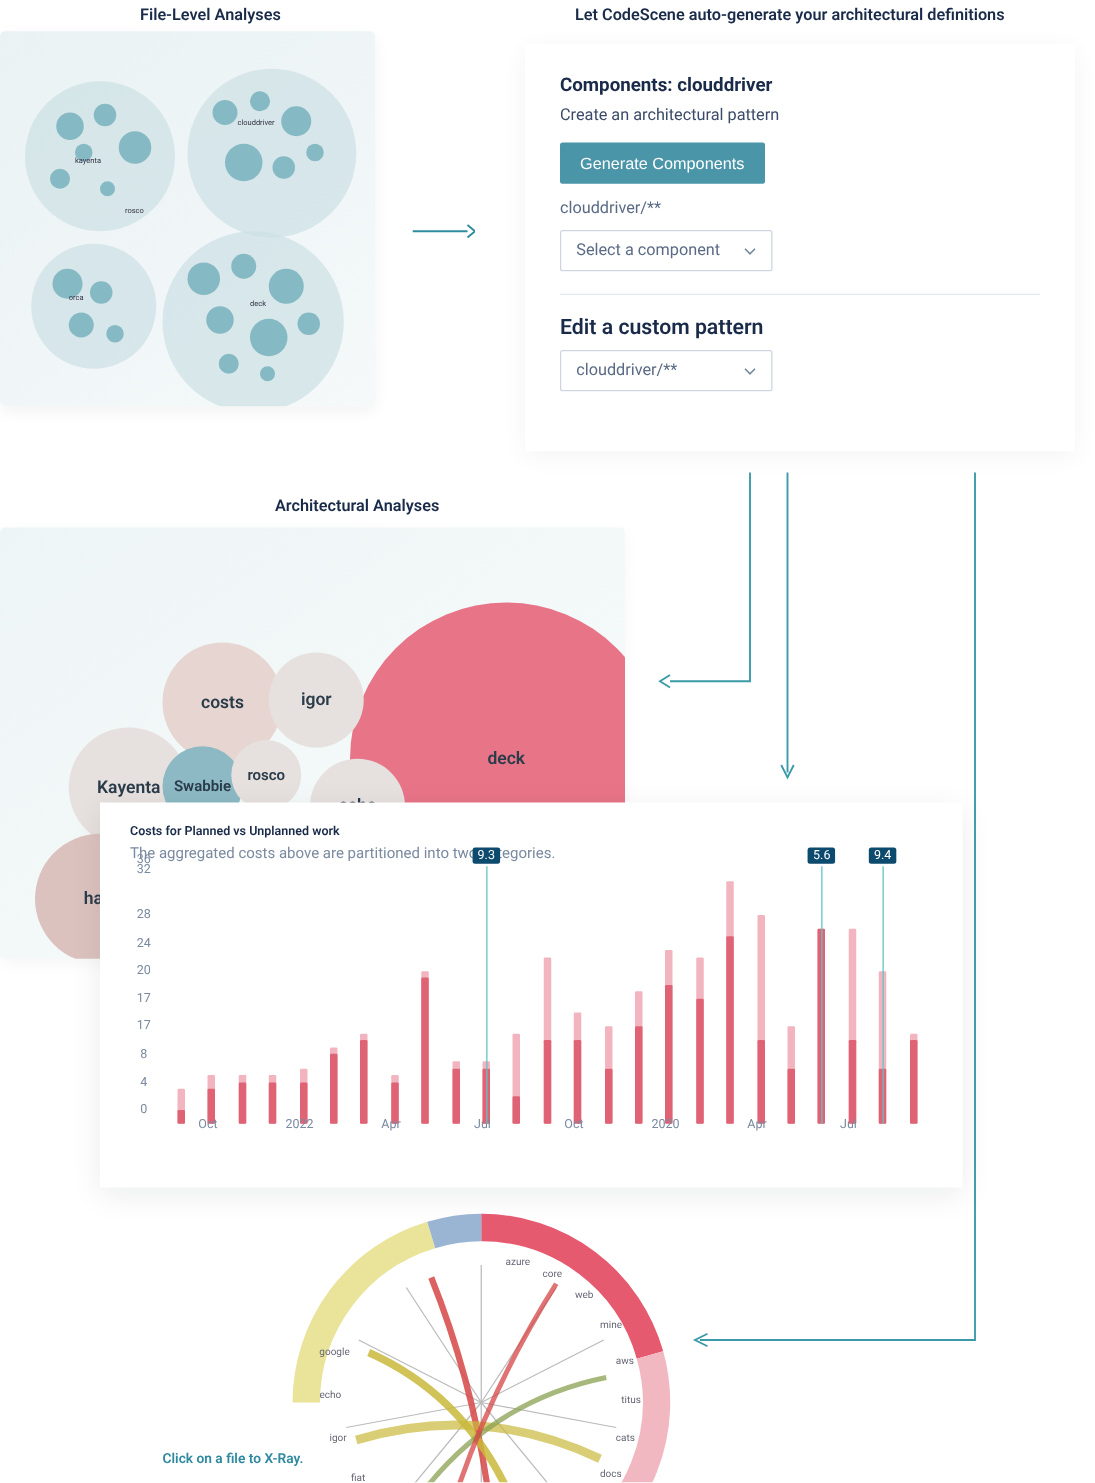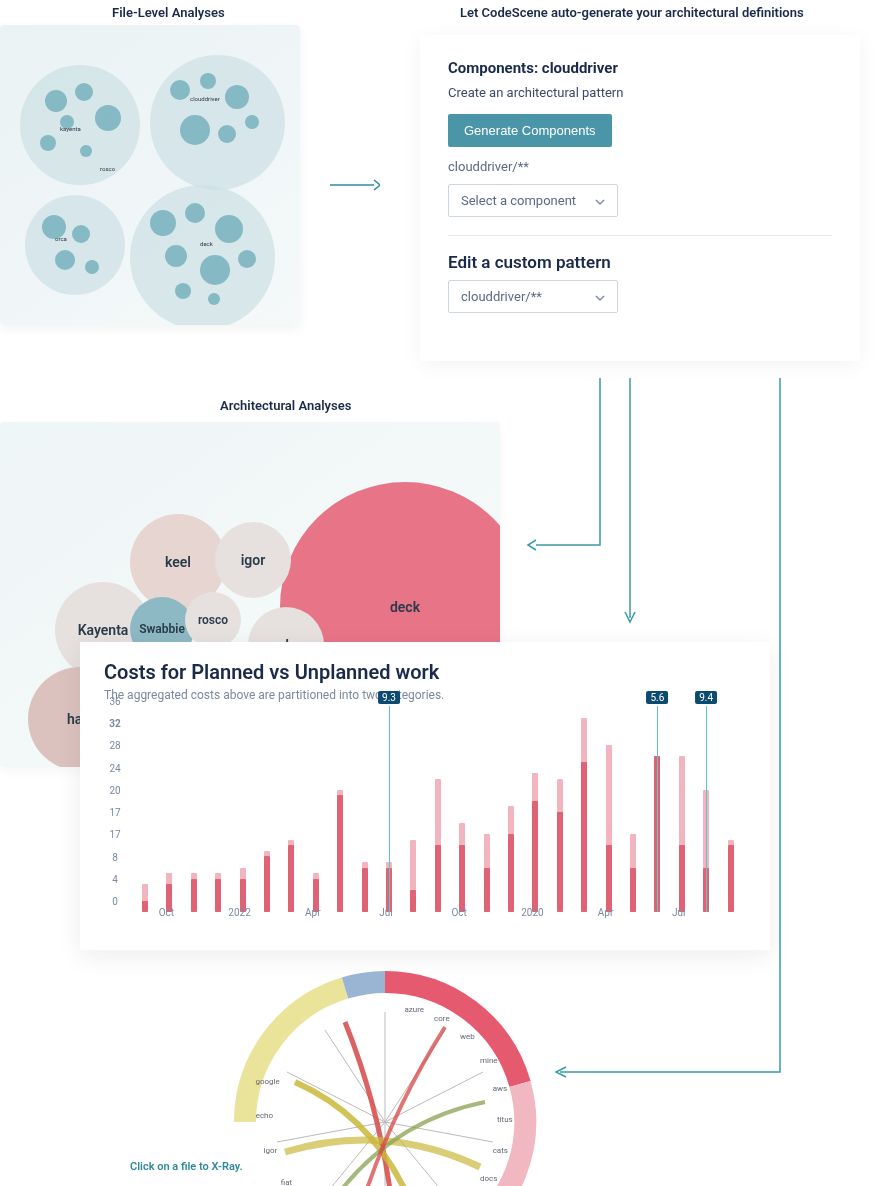--- a/index.html
+++ b/index.html
@@ -162,21 +162,21 @@
   
   .chart-panel {
     position: absolute;
     left: 80px; top: 642px;
     width: 690px; height: 308px;
     background: #fff;
     box-shadow: 0 6px 24px rgba(10,20,40,0.08);
     padding: 18px 24px 12px 24px;
   }
   .chart-title {
-    font-size: 20px; font-weight: 600; color: #1a2b4a;
+    font-size: 10px; font-weight: 600; color: #1a2b4a;
     margin-bottom: 4px;
   }
   .chart-sub {
     font-size: 12px; color: #7a8aa0; margin-bottom: 10px;
   }
   .chart-area {
     position: relative;
     width: 640px; height: 210px;
     margin-left: 6px;
   }
@@ -334,21 +334,21 @@
   <path d="M630 378 L630 618" stroke="#3a9aa8" stroke-width="1.5" fill="none"></path>
   <path d="M625 612 L630 622 L635 612" stroke="#3a9aa8" stroke-width="1.5" fill="none"></path>
 
   <path d="M780 378 L780 1072 L560 1072" stroke="#3a9aa8" stroke-width="1.5" fill="none"></path>
   <path d="M566 1067 L556 1072 L566 1077" stroke="#3a9aa8" stroke-width="1.5" fill="none"></path>
 </svg>
 
 <div class="arch-heading">Architectural Analyses</div>
 <div class="arch-panel" id="arch-panel">
     <div class="arch-bubble" style="left: 280px; top: 60px; width: 250px; height: 250px; background: rgb(232, 116, 136);">deck</div>
-    <div class="arch-bubble" style="left: 130px; top: 92px; width: 96px; height: 96px; background: rgb(230, 213, 208);">keel</div>
+    <div class="arch-bubble" style="left: 130px; top: 92px; width: 96px; height: 96px; background: rgb(230, 213, 208);">costs</div>
     <div class="arch-bubble" style="left: 215px; top: 100px; width: 76px; height: 76px; background: rgb(230, 225, 222);">igor</div>
     <div class="arch-bubble" style="left: 55px; top: 160px; width: 96px; height: 96px; background: rgb(230, 225, 222);">Kayenta</div>
     <div class="arch-bubble" style="left: 130px; top: 175px; width: 64px; height: 64px; background: rgb(140, 185, 196); font-size: 12px;">Swabbie</div>
     <div class="arch-bubble" style="left: 185px; top: 170px; width: 56px; height: 56px; background: rgb(230, 225, 222); font-size: 12px;">rosco</div>
     <div class="arch-bubble" style="left: 248px; top: 185px; width: 76px; height: 76px; background: rgb(230, 225, 222);">echo</div>
     <div class="arch-bubble" style="left: 28px; top: 245px; width: 104px; height: 104px; background: rgb(219, 194, 190);">haly</div>
     <div class="arch-bubble" style="left: 150px; top: 225px; width: 36px; height: 36px; background: rgb(230, 225, 222);"></div>
     <div class="arch-bubble" style="left: 185px; top: 222px; width: 28px; height: 28px; background: rgb(230, 225, 222);"></div>
     <div class="arch-bubble" style="left: 120px; top: 222px; width: 28px; height: 28px; background: rgb(140, 185, 196);"></div>
   </div>
@@ -359,21 +359,21 @@
   <div class="chart-area">
     <div class="y-axis" id="y-axis">
         <div class="y-tick" style="bottom: 0px;">0</div>
         <div class="y-tick" style="bottom: 22.2222px;">4</div>
         <div class="y-tick" style="bottom: 44.4444px;">8</div>
         <div class="y-tick" style="bottom: 66.6667px;">17</div>
         <div class="y-tick" style="bottom: 88.8889px;">17</div>
         <div class="y-tick" style="bottom: 111.111px;">20</div>
         <div class="y-tick" style="bottom: 133.333px;">24</div>
         <div class="y-tick" style="bottom: 155.556px;">28</div>
-        <div class="y-tick" style="bottom: 178px; font-weight: bold;">32</div>
+        <div class="y-tick" style="bottom: 192px;">32</div>
         <div class="y-tick" style="bottom: 200px;">36</div>
       </div>
     <div class="bars" id="bars">
         <div class="bar-group" style="left: 4px;">
           <div class="bar-unplanned" style="height: 27.7778px; bottom: 0px;"></div>
           <div class="bar-planned" style="height: 11.1111px;"></div>
         </div>
         <div class="bar-group" style="left: 28.4px;">
           <div class="bar-unplanned" style="height: 38.8889px; bottom: 0px;"></div>
           <div class="bar-planned" style="height: 27.7778px;"></div>

